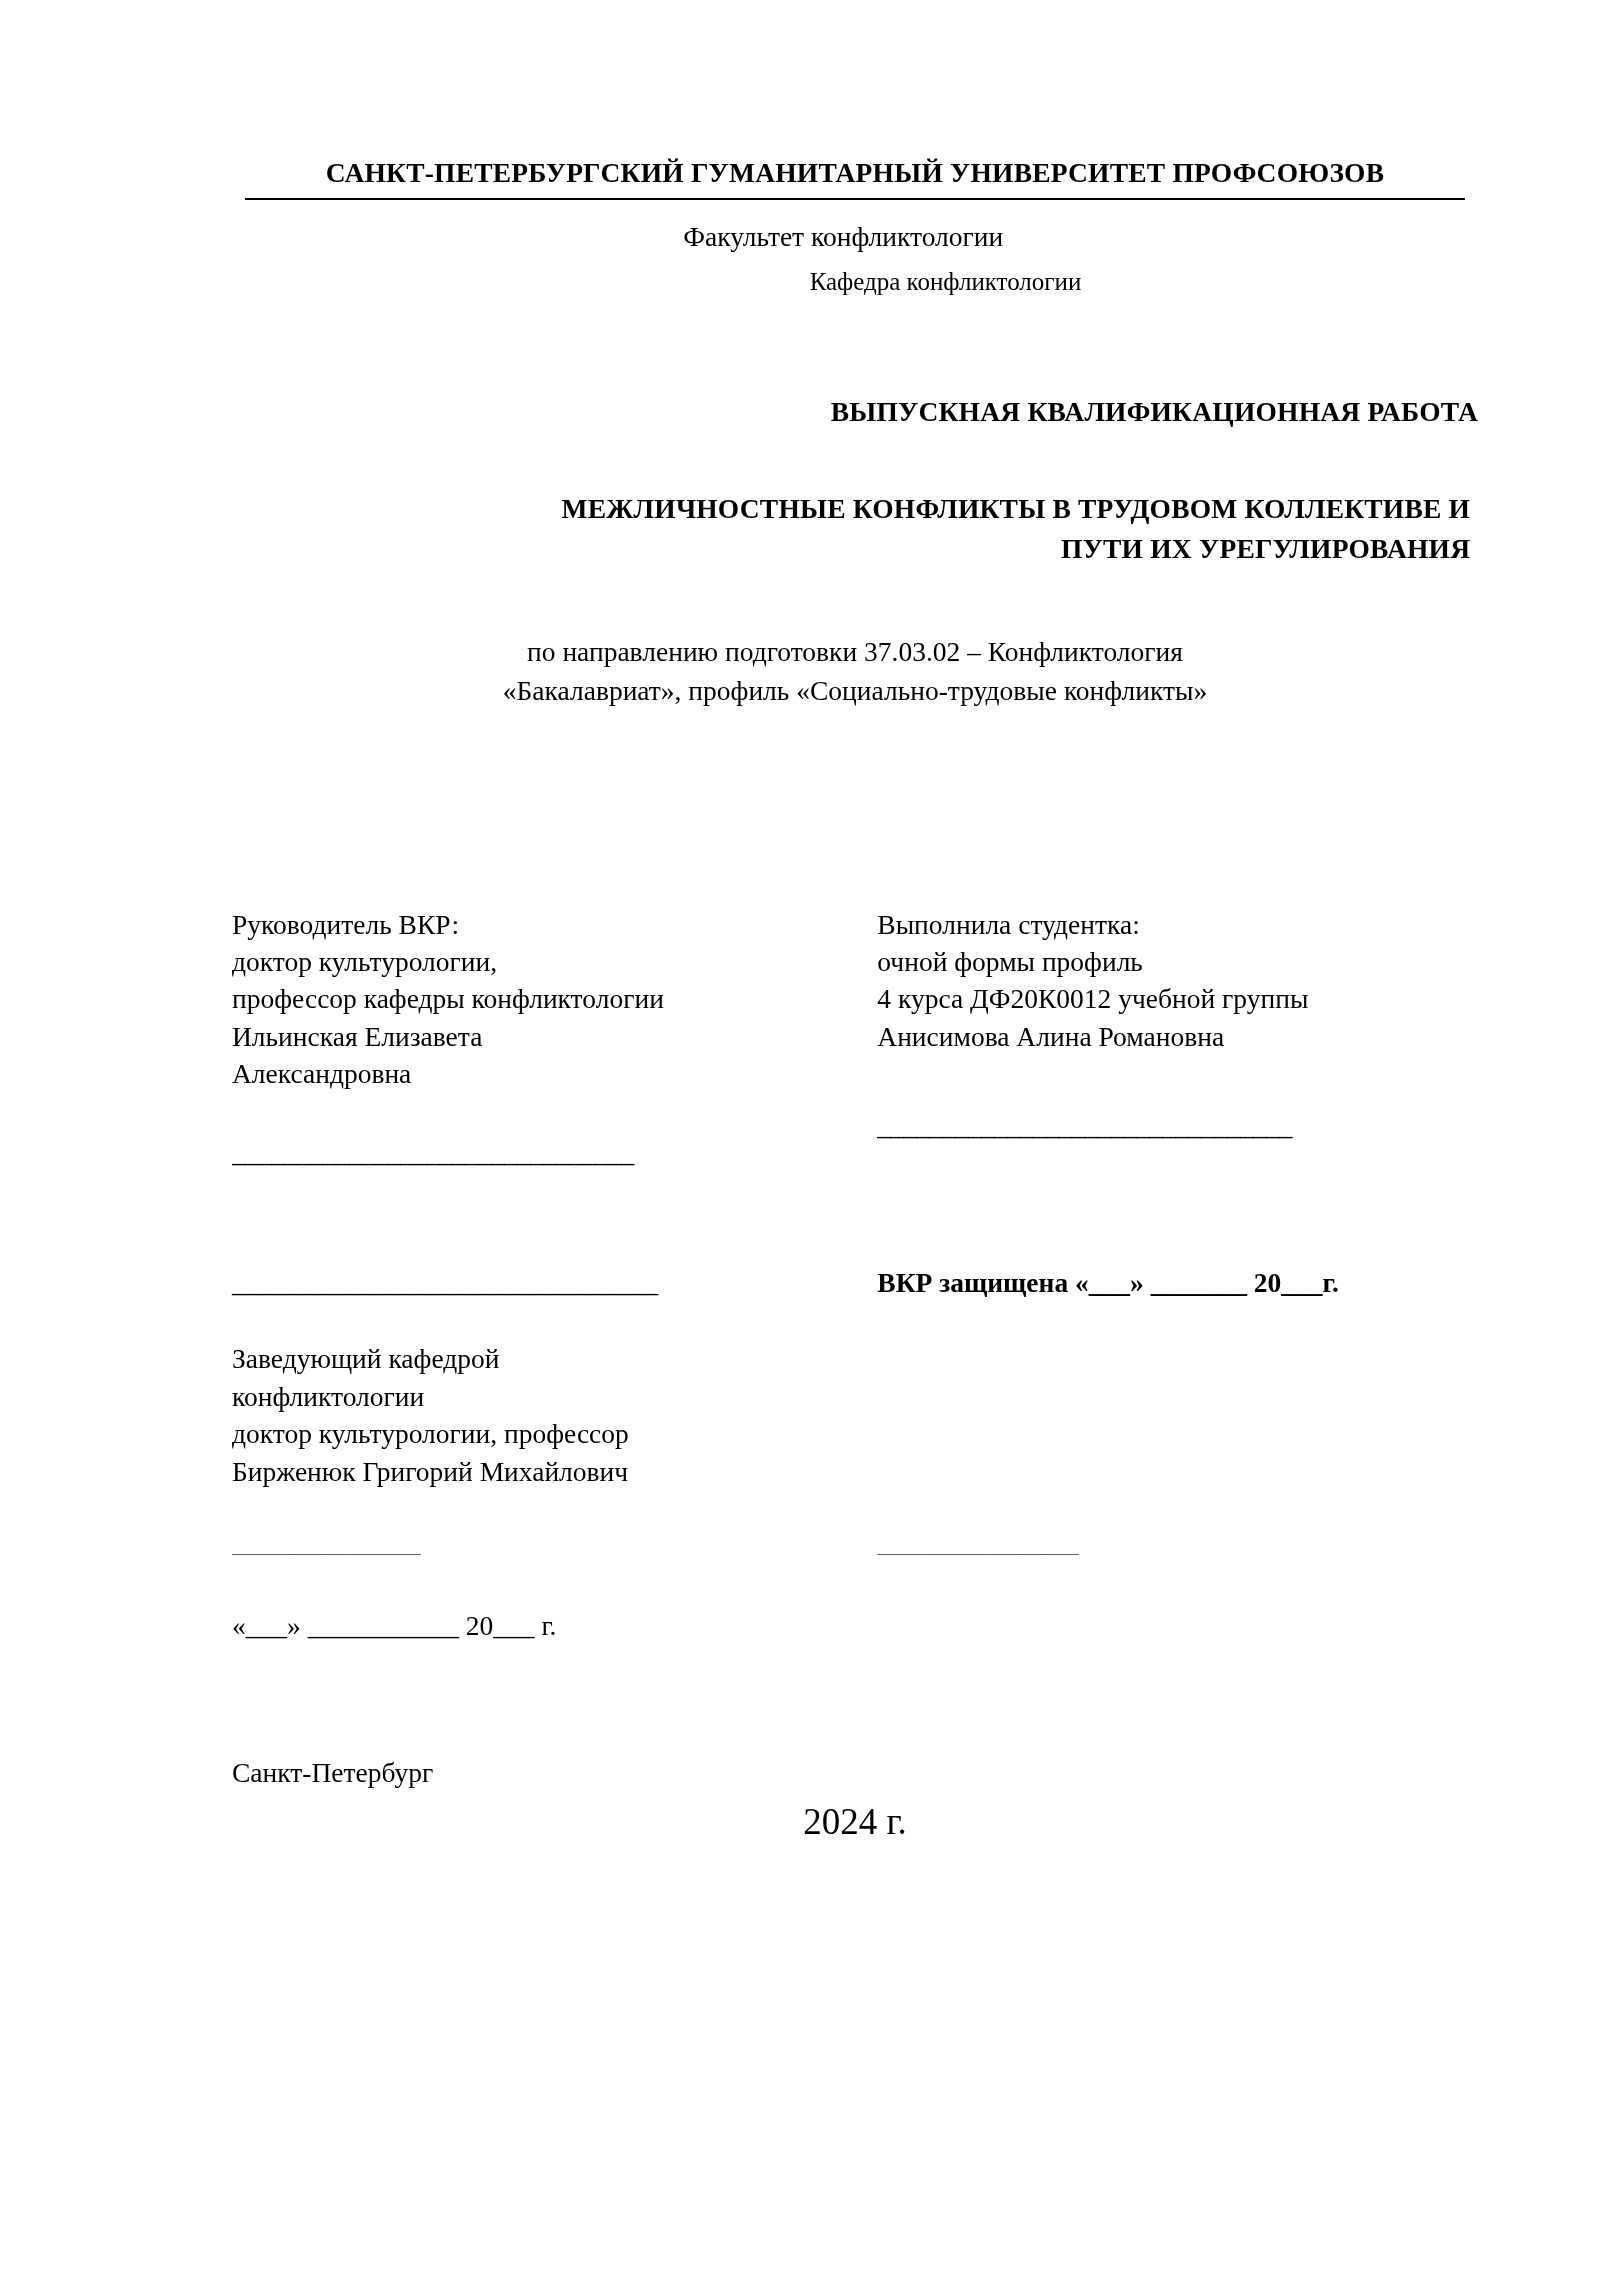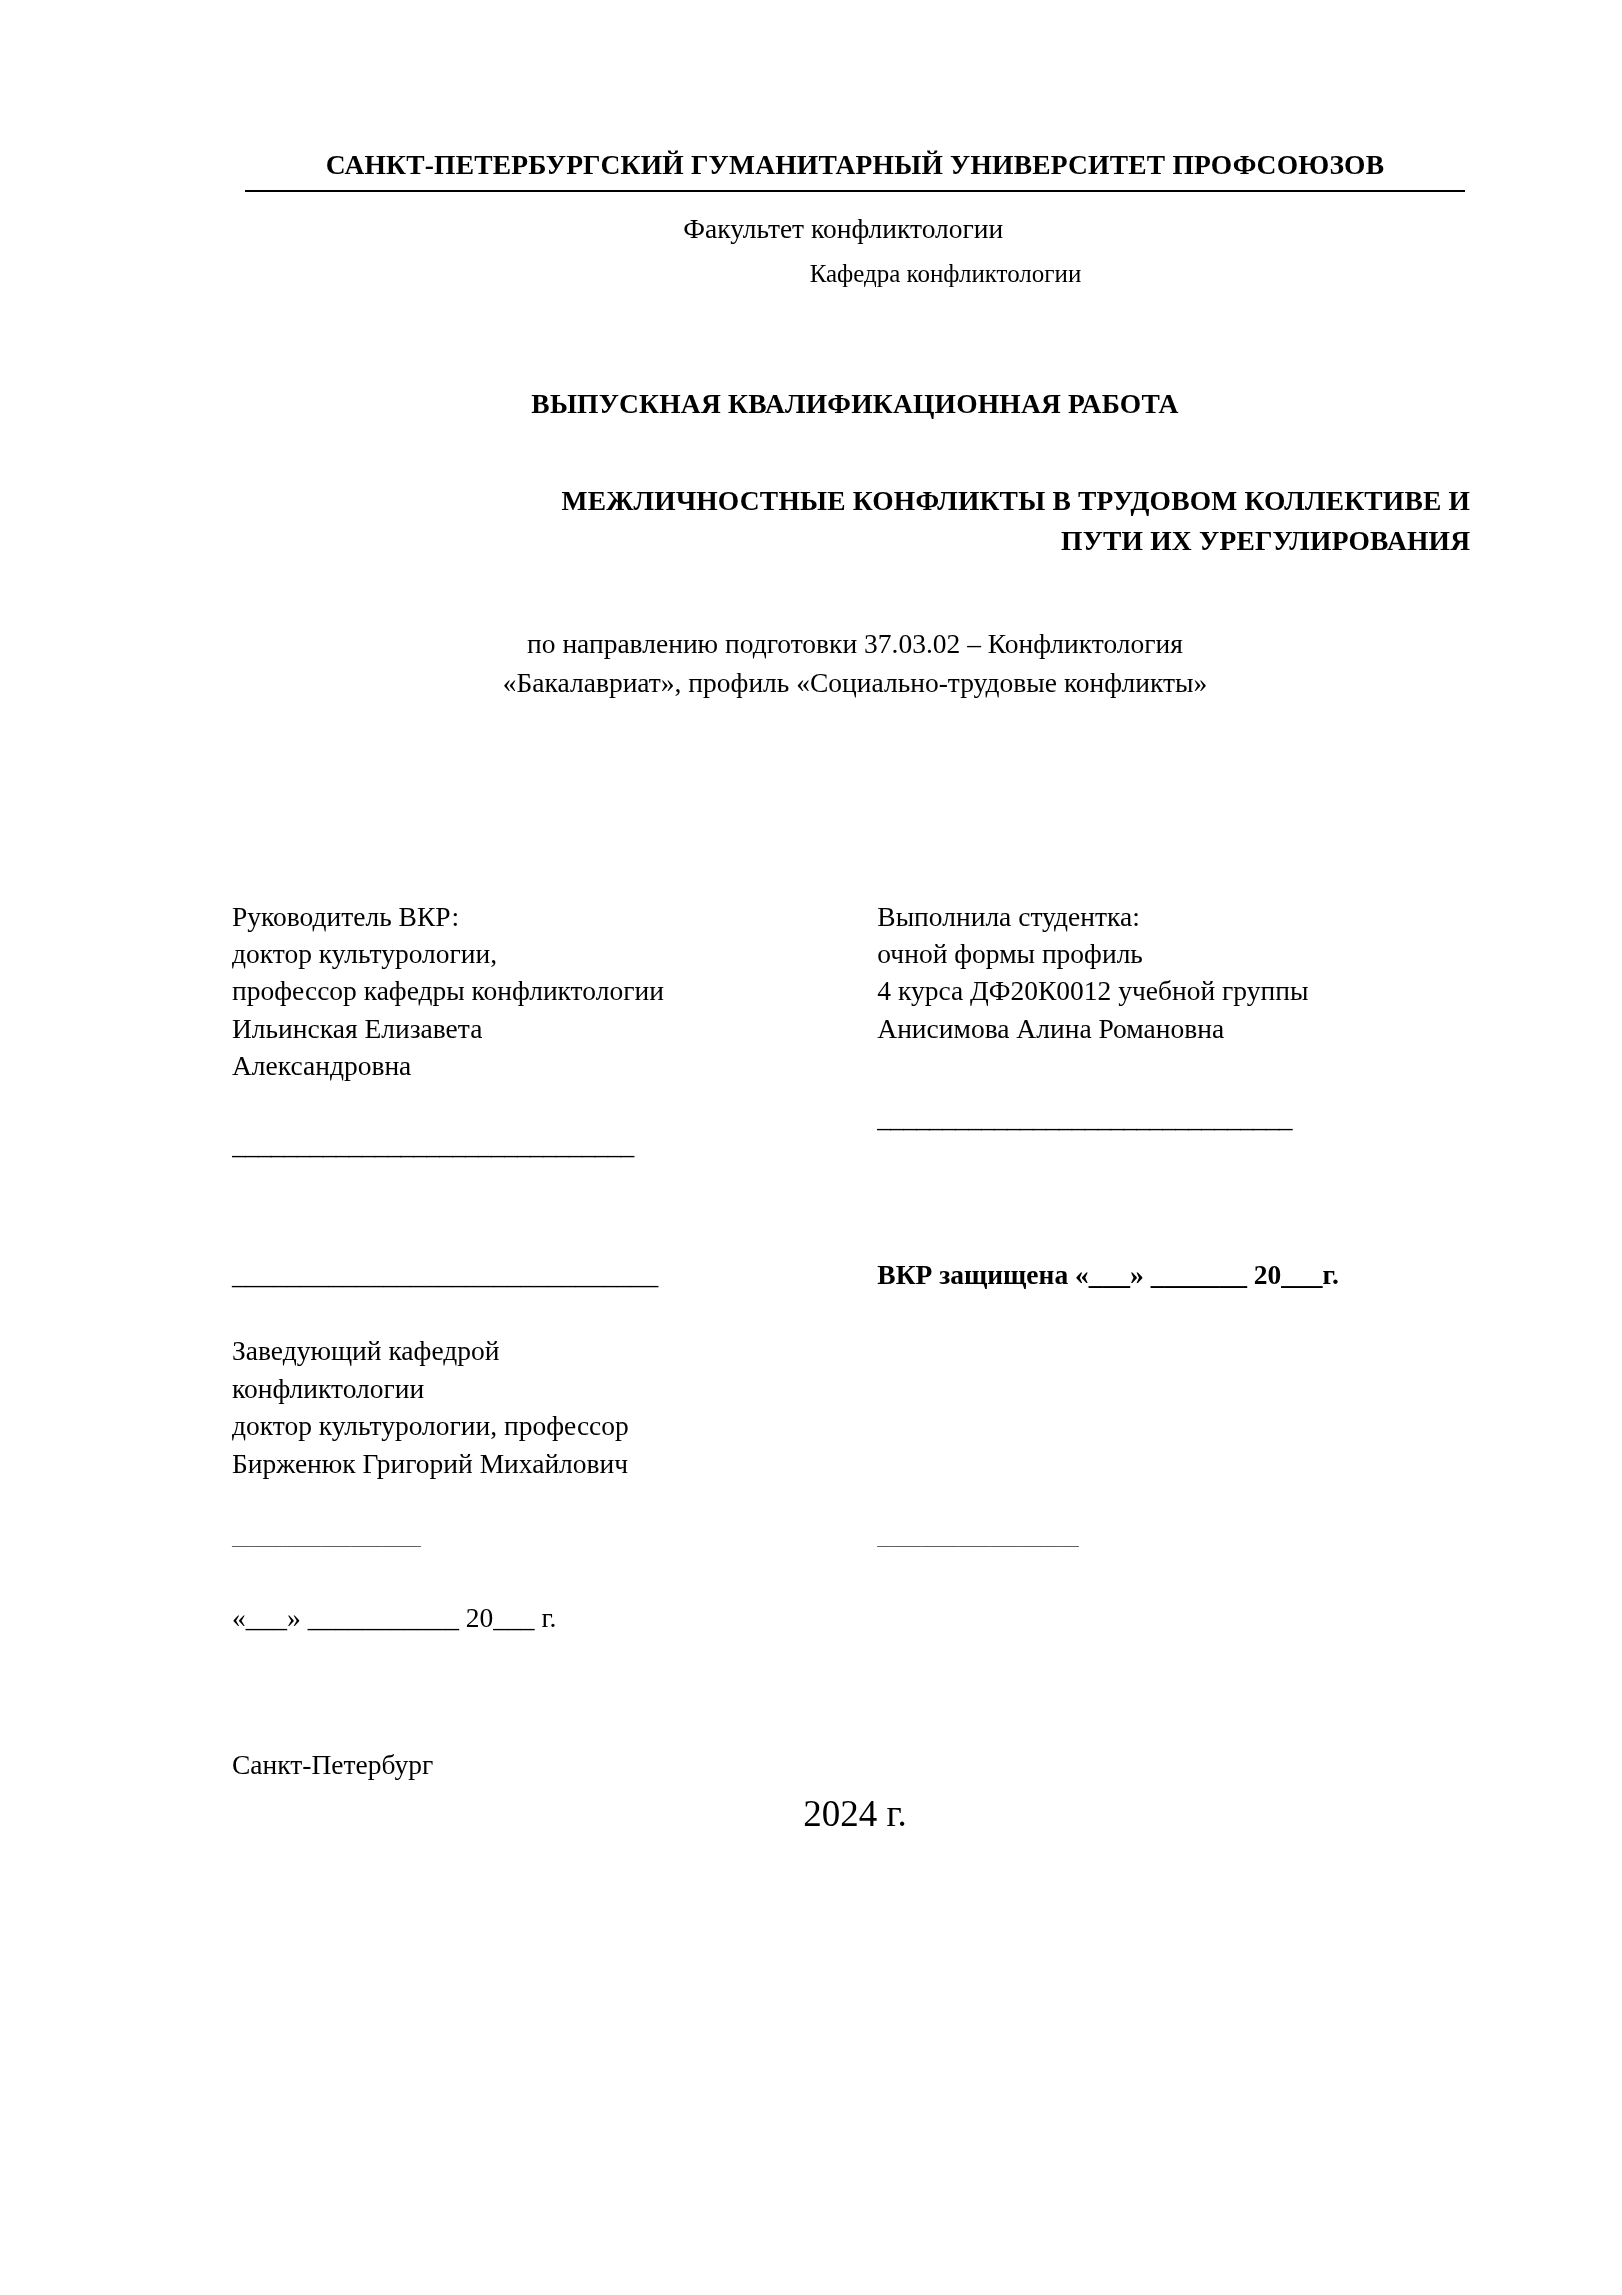--- a/index.html
+++ b/index.html
@@ -11,21 +11,21 @@
     width: 1623px;
     height: 2295px;
     font-family: "Liberation Serif", "DejaVu Serif", serif;
     color: #000000;
     position: relative;
     overflow: hidden;
   }
   .page {
     position: absolute;
     left: 0;
-    top: 0;
+    top: 8px;
     width: 1623px;
     height: 2207px;
     box-sizing: border-box;
     padding: 149px 145px 94px 232px;
   }
   .univ-line {
     text-align: center;
     font-weight: bold;
     font-size: 27.5px;
     letter-spacing: 0.2px;
@@ -40,21 +40,21 @@
     margin-top: 20.4px;
     padding-right: 23.5px;
   }
   .department {
     text-align: center;
     font-size: 25px;
     margin-top: 15.7px;
     padding-left: 181px;
   }
   .work-type {
-    text-align: center;
+    text-align: right;
     font-weight: bold;
     font-size: 27.5px;
     margin-top: 100px;
     letter-spacing: 0.2px;
   }
   .title {
     text-align: right;
     font-weight: bold;
     font-size: 27.5px;
     margin-top: 61px;

